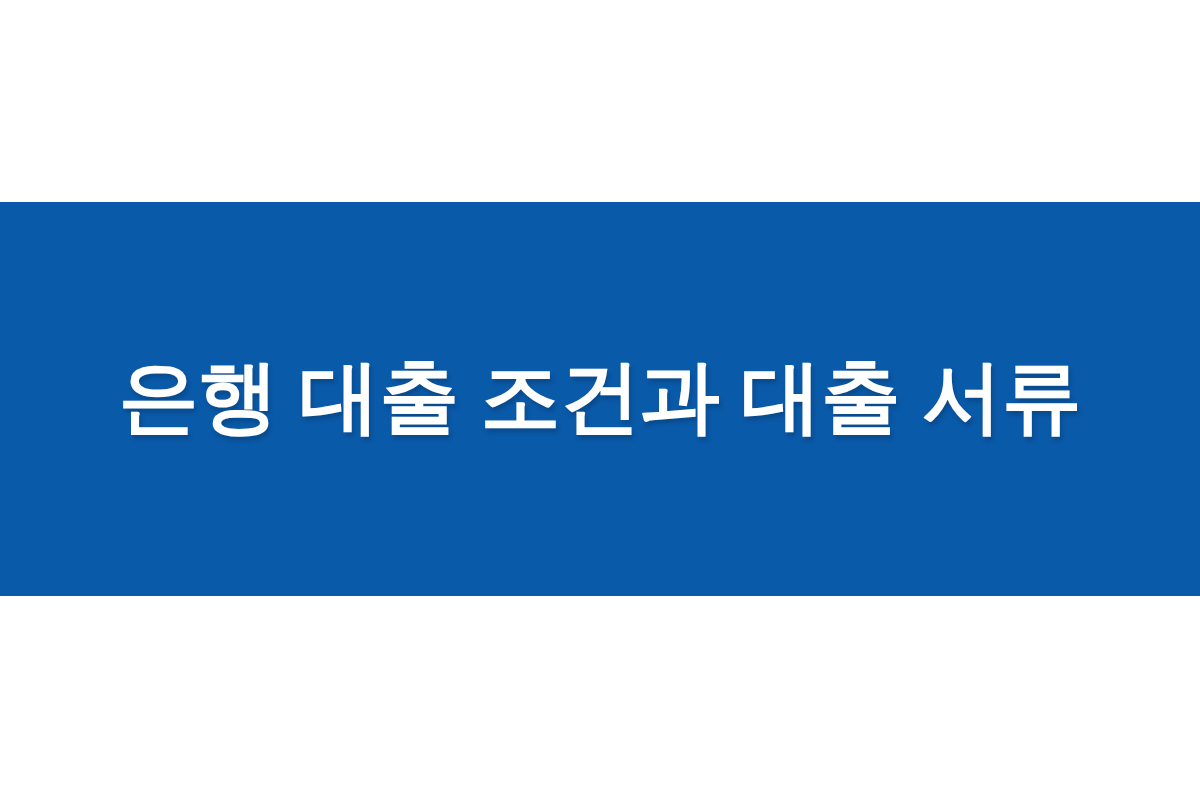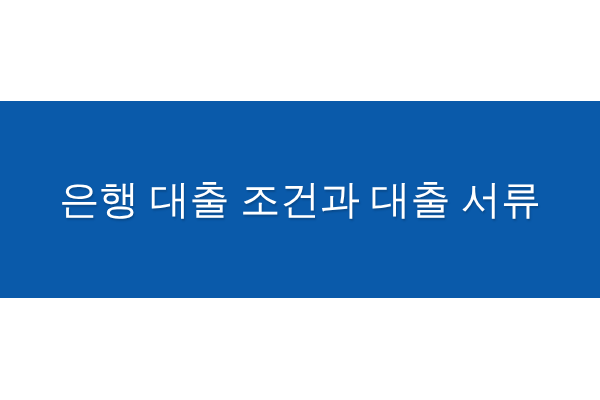--- a/index.html
+++ b/index.html
@@ -59,21 +59,21 @@
     box-sizing: border-box;
   }
 
   .banner-title {
     margin: 0;
     padding: 0;
     width: 100%;
     text-align: center;
     color: #ffffff;
     font-family: "Liberation Sans", "DejaVu Sans", sans-serif;
-    font-weight: 400;
+    font-weight: 700;
     font-size: 40px;
     line-height: 57px;
     letter-spacing: -0.2px;
     text-shadow: 1px 2px 2px rgba(0, 0, 0, 0.18);
     white-space: nowrap;
   }
 
   .banner-title-line {
     display: block;
   }

